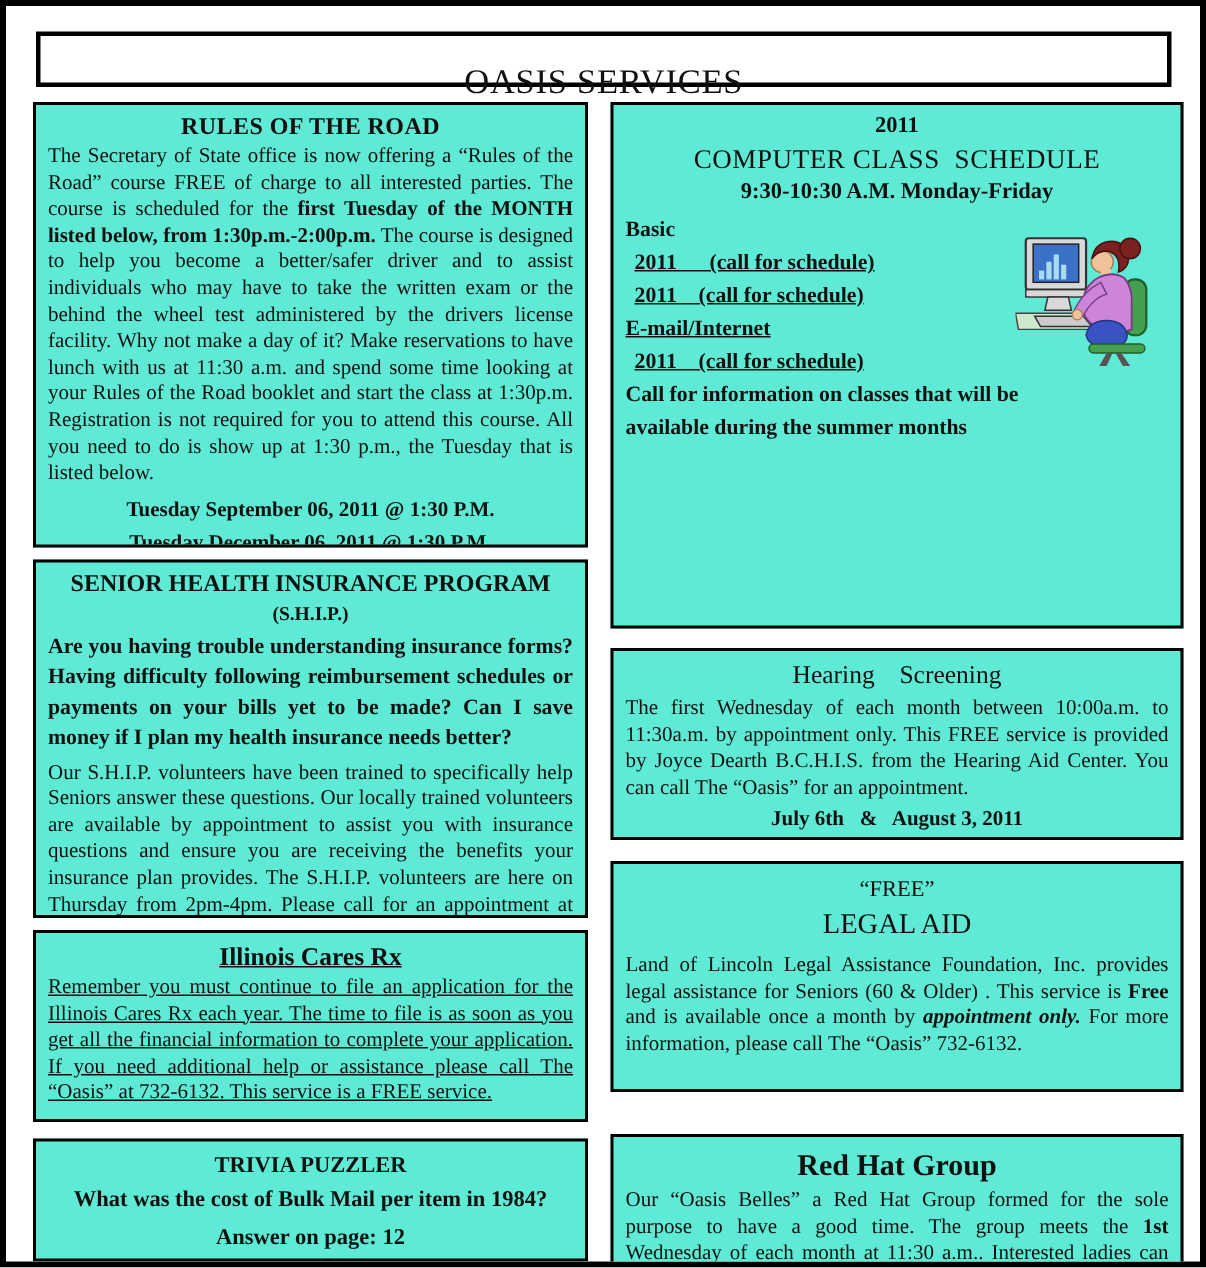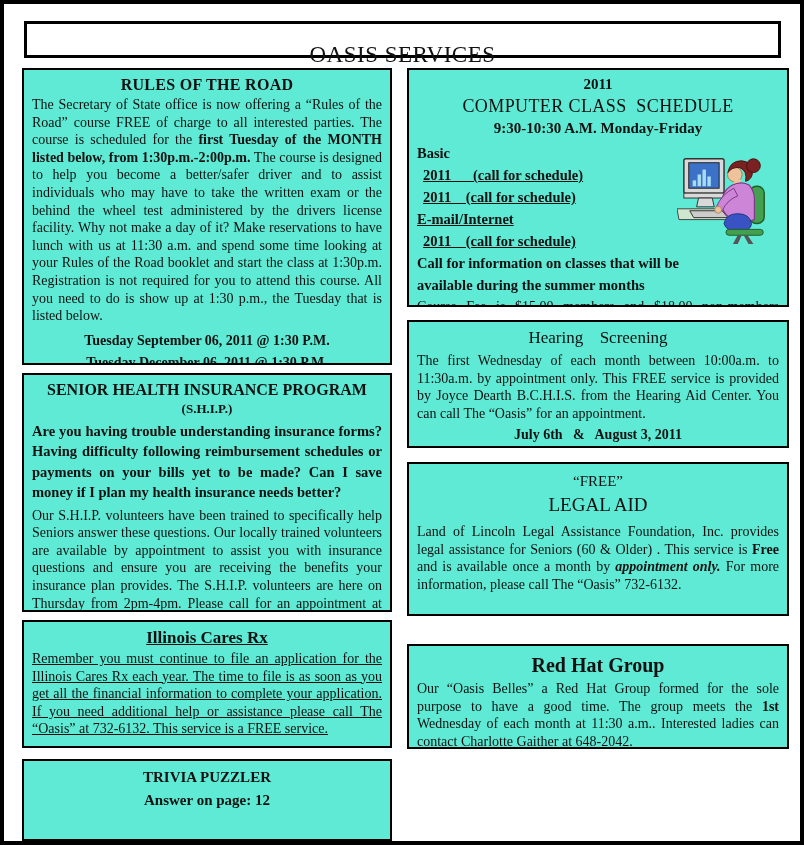--- a/index.html
+++ b/index.html
@@ -26,21 +26,21 @@
   .col-right { left:403px; width:382px; }
 
   .box {
     border:2px solid #000; box-sizing:border-box;
     padding:4px 8px; overflow:hidden; background:#5eead4;
   }
   .box-rules   { height:297px; }
   .box-ship    { height:239px; margin-top:8px; }
   .box-cares   { height:128px; margin-top:8px;text-decoration:underline; }
   .box-trivia  { height:82px;  margin-top:11px; }
-  .box-computer{ height:239px; position:relative; }
+  .box-computer{ height:351px; position:relative; }
   .box-hearing { height:128px; margin-top:13px; }
   .box-legal   { height:154px; margin-top:14px; }
   .box-redhat  { height:105px; margin-top:28px; }
 
   .h { text-align:center; font-weight:bold; margin:2px 0; white-space:pre-wrap; }
   .h-rules   { font-size:16px; letter-spacing:.3px; }
   .h-ship    { font-size:16px; margin-bottom:0; }
   .h-ship-sub{ font-size:13px; margin:2px 0 4px; }
   .h-cares   { font-size:17px; }
   .h-trivia  { font-size:15px; margin:4px 0 2px; }
@@ -89,39 +89,39 @@
       <p class="body-text"><span class="seg">Our S.H.I.P. volunteers have been trained to specifically help Seniors answer these questions.  Our locally trained volunteers are available by appointment to assist you with insurance questions and ensure you are receiving the benefits your insurance plan provides.  The S.H.I.P.  volunteers are here on Thursday from  2pm-4pm.  Please call for an appointment at The “Oasis”.  </span></p>
     </section>
 
     <section class="box box-cares">
       <div class="h h-cares">Illinois Cares Rx</div>
       <p class="body-text">Remember you must continue to file an application for the Illinois Cares Rx each year.  The time to file is as soon as you get all the financial information to complete your application.  If you need additional help or assistance please call The “Oasis” at 732-6132.  This service is a FREE service.</p>
     </section>
 
     <section class="box box-trivia">
       <div class="h h-trivia">TRIVIA PUZZLER</div>
+      <div class="trivia-line">What was the cost of Bulk Mail per item in 1984?</div>
       <div class="trivia-line">Answer on page: 12</div>
     </section>
 
   </div>
 
   <div class="col col-right">
 
     <section class="box box-computer">
       <div class="h h-year">2011</div>
       <div class="h h-computer">COMPUTER CLASS  SCHEDULE</div>
       <div class="h h-time">9:30-10:30 A.M. Monday-Friday</div>
       <div class="sched">Basic</div>
       <div class="sched sched-item">2011      (call for schedule)</div>
       <div class="sched sched-item">2011    (call for schedule)</div>
       <div class="sched"><span class="underline">E-mail/Internet</span></div>
       <div class="sched sched-item">2011    (call for schedule)</div>
       <div class="sched">Call for information on classes that will be</div>
       <div class="sched">available during the summer months</div>
-      <p class="body-text">Course Fee is $15.00 members and $18.00 non-members payable one week in advance.  Call The “Oasis” to set up your class time 732-6132.</p>
 
       <svg class="clipart" viewBox="0 0 100 94" aria-hidden="true">
         <rect x="74" y="34" width="15" height="38" rx="7" stroke="#1f5f2a" stroke-width="1.5" fill="#43a04f"></rect>
         <polygon points="0,57 50,57 58,68 2,68" stroke="#444" stroke-width="1" fill="#cfe8cd"></polygon>
         <g>
           <rect x="7" y="6" width="41" height="35" rx="2" stroke="#333" stroke-width="1.5" fill="#d9d9d9"></rect>
           <rect x="12" y="10" width="31" height="26" stroke="#222" stroke-width="1" fill="#3b72c8"></rect>
           <g>
             <rect x="16" y="28" width="3.5" height="6" fill="#a8dcf0"></rect>
             <rect x="21" y="22" width="3.5" height="12" fill="#a8dcf0"></rect>

